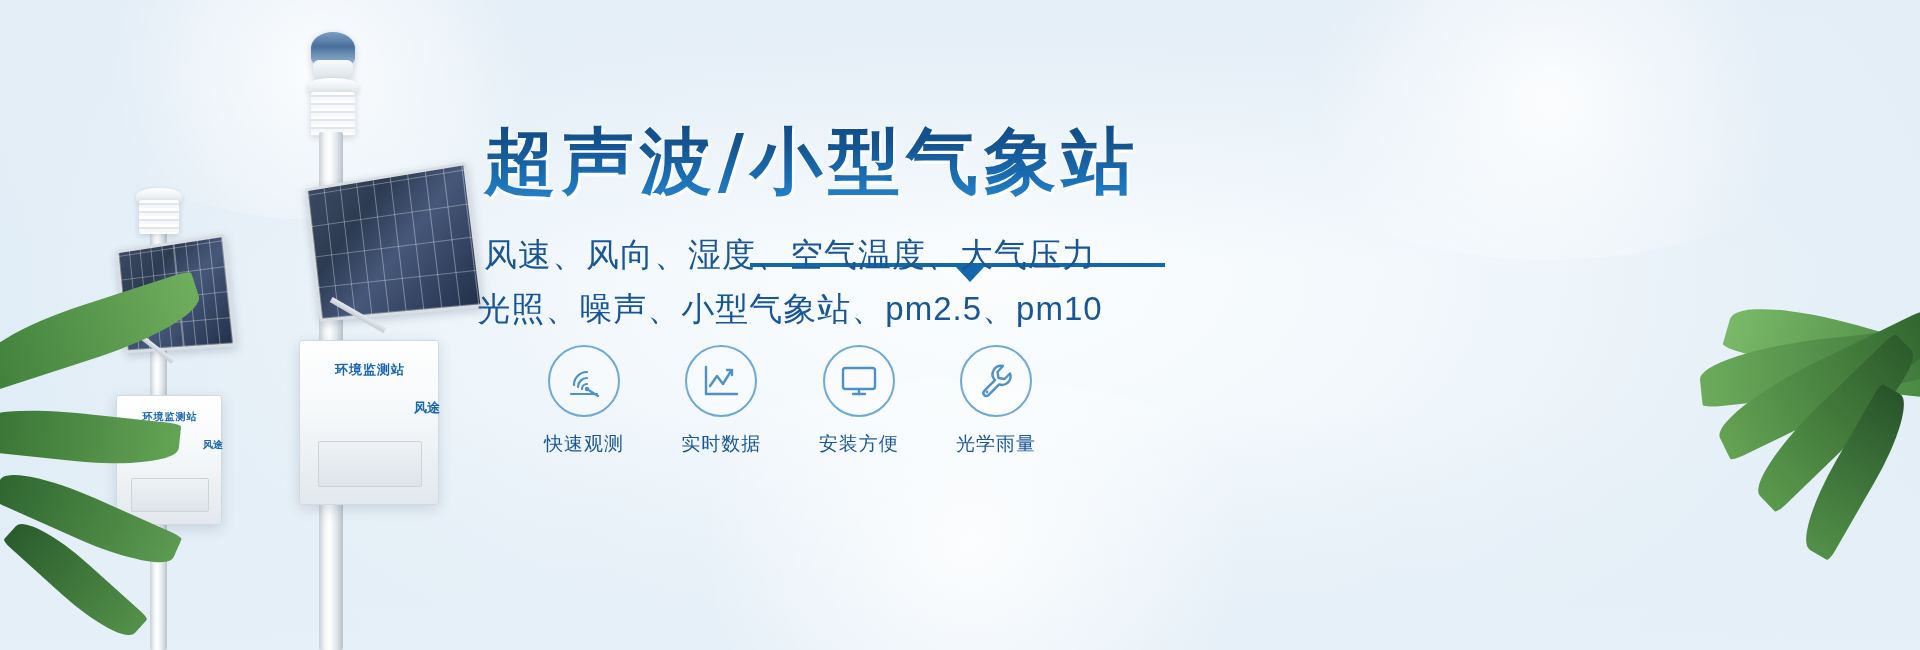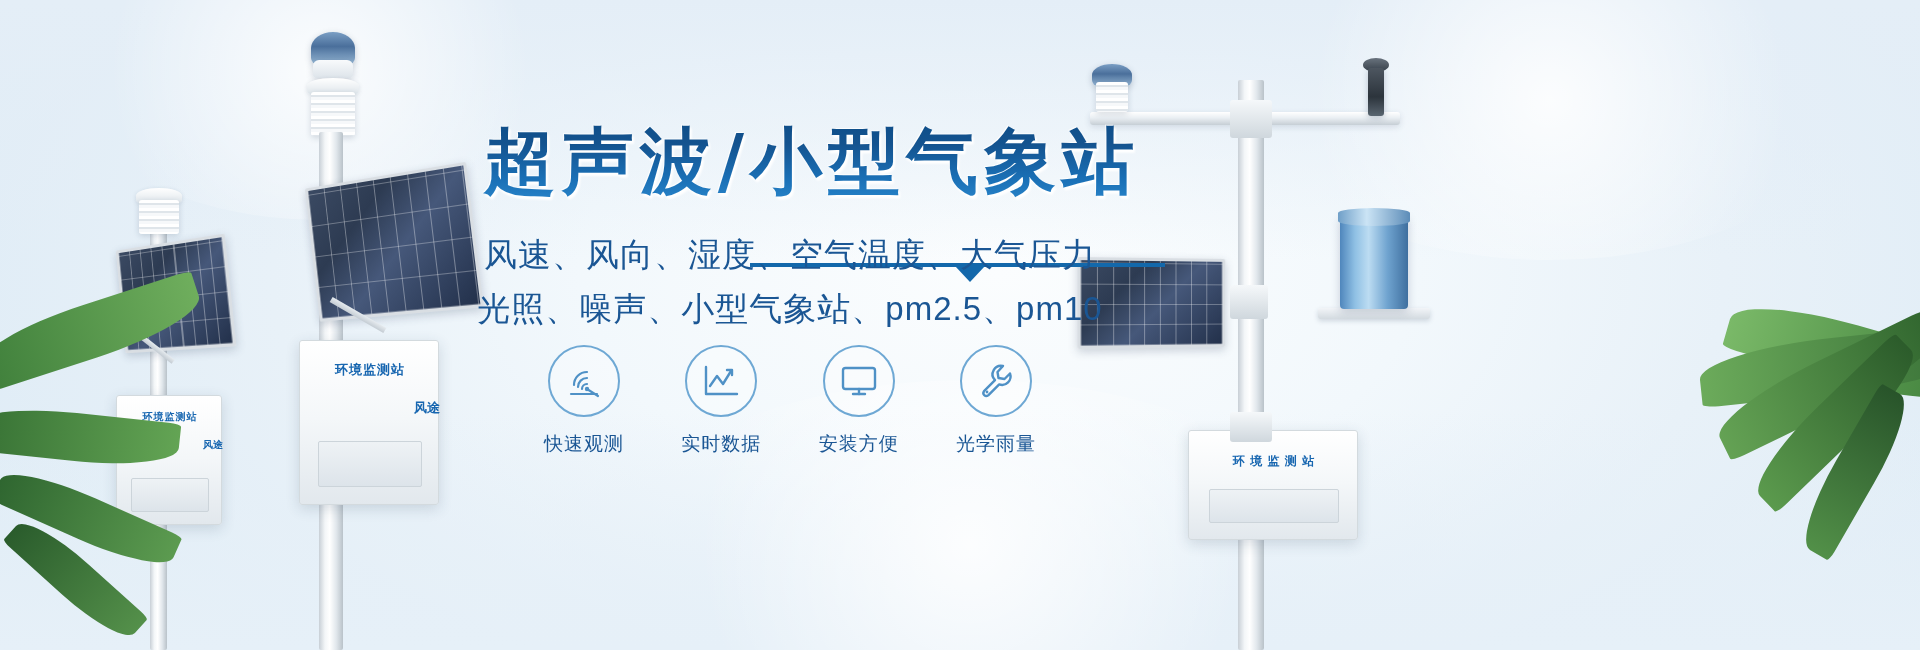--- a/index.html
+++ b/index.html
@@ -298,46 +298,20 @@
     <div class="panel" style="left:50px; top:155px; width:170px; height:140px; transform:perspective(520px) rotateY(-16deg) rotateZ(-7deg);"></div>
     <div class="mast-brace" style="left:72px; top:292px; width:62px; height:6px; transform:rotate(30deg);"></div>
 
     <div class="box" style="left:44px; top:320px; width:140px; height:165px;">
       <div class="box-label" style="left:0; top:20px; width:140px; font-size:13px;">环境监测站</div>
       <div class="box-logo" style="left:0; top:58px; width:140px; font-size:13px;">风途</div>
       <div class="box-vent" style="left:18px; top:100px; width:104px; height:46px;"></div>
     </div>
   </div>
 
-  <div class="rig" style="left:1060px; top:40px; width:420px; height:610px;">
-
-    <div class="pole" style="left:178px; top:40px; width:26px; height:570px;"></div>
-
-    <div class="cross-arm" style="left:30px; top:72px; width:310px; height:13px;"></div>
-    <div class="clamp" style="left:170px; top:60px; width:42px; height:38px;"></div>
-
-    <div class="us-dome" style="left:32px; top:24px; width:40px; height:22px;"></div>
-    <div class="shield" style="left:36px; top:42px; width:32px; height:30px;"></div>
-
-    <div class="dark-cap" style="left:303px; top:18px; width:26px; height:14px;"></div>
-    <div class="dark-sensor" style="left:308px; top:28px; width:16px; height:48px;"></div>
-
-    <div class="rain-base" style="left:258px; top:268px; width:112px; height:11px;"></div>
-    <div class="rain-gauge" style="left:280px; top:175px; width:68px; height:94px;"></div>
-    <div class="rain-gauge-top" style="left:278px; top:168px; width:72px; height:18px;"></div>
-
-    <div class="panel" style="left:18px; top:218px; width:150px; height:90px; transform:perspective(600px) rotateY(10deg);"></div>
-    <div class="clamp" style="left:170px; top:245px; width:38px; height:34px;"></div>
-
-    <div class="box" style="left:128px; top:390px; width:170px; height:110px;">
-      <div class="box-label" style="left:0; top:22px; width:170px; font-size:12px;">环 境 监 测 站</div>
-      <div class="box-vent" style="left:20px; top:58px; width:130px; height:34px;"></div>
-    </div>
-    <div class="clamp" style="left:170px; top:372px; width:42px; height:30px;"></div>
-  </div>
 
   <div class="leaf-group" style="left:-30px; top:330px;">
     <div class="leaf" style="left:10px; top:10px;  width:230px; height:54px; background:linear-gradient(90deg,#3f7f3b,#6fae5d); transform:rotate(-18deg);"></div>
     <div class="leaf" style="left:0px;  top:72px;  width:210px; height:48px; background:linear-gradient(90deg,#356f33,#63a454); transform:rotate(6deg);"></div>
     <div class="leaf" style="left:30px; top:128px; width:190px; height:44px; background:linear-gradient(90deg,#2f6630,#5c9b50); transform:rotate(24deg);"></div>
     <div class="leaf" style="left:46px; top:176px; width:160px; height:40px; background:linear-gradient(90deg,#2a5c2c,#54904a); transform:rotate(42deg);"></div>
   </div>
 
   <div class="leaf-group" style="left:1690px; top:290px;">
     <div class="leaf" style="left:40px;  top:0px;   width:250px; height:58px; background:linear-gradient(270deg,#3f7f3b,#7ab968); transform:rotate(16deg);"></div>

